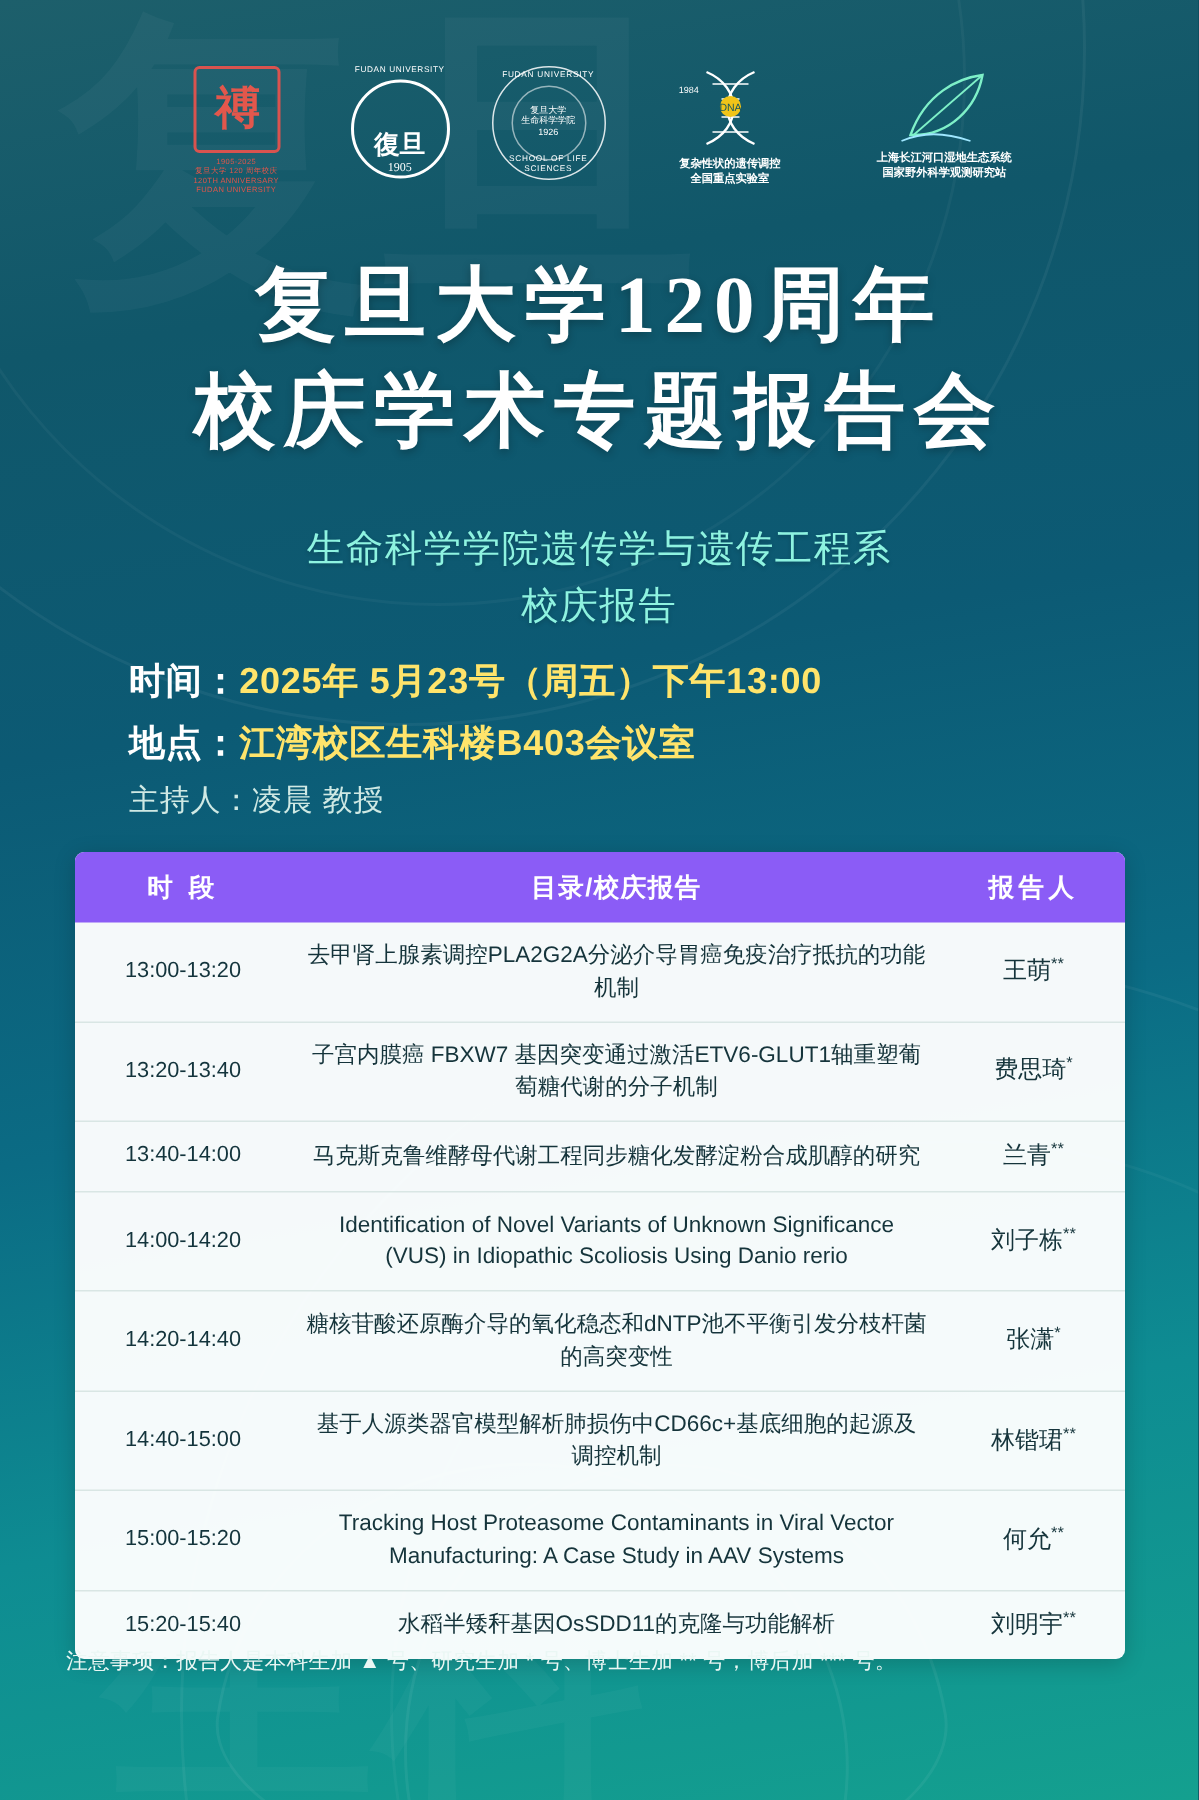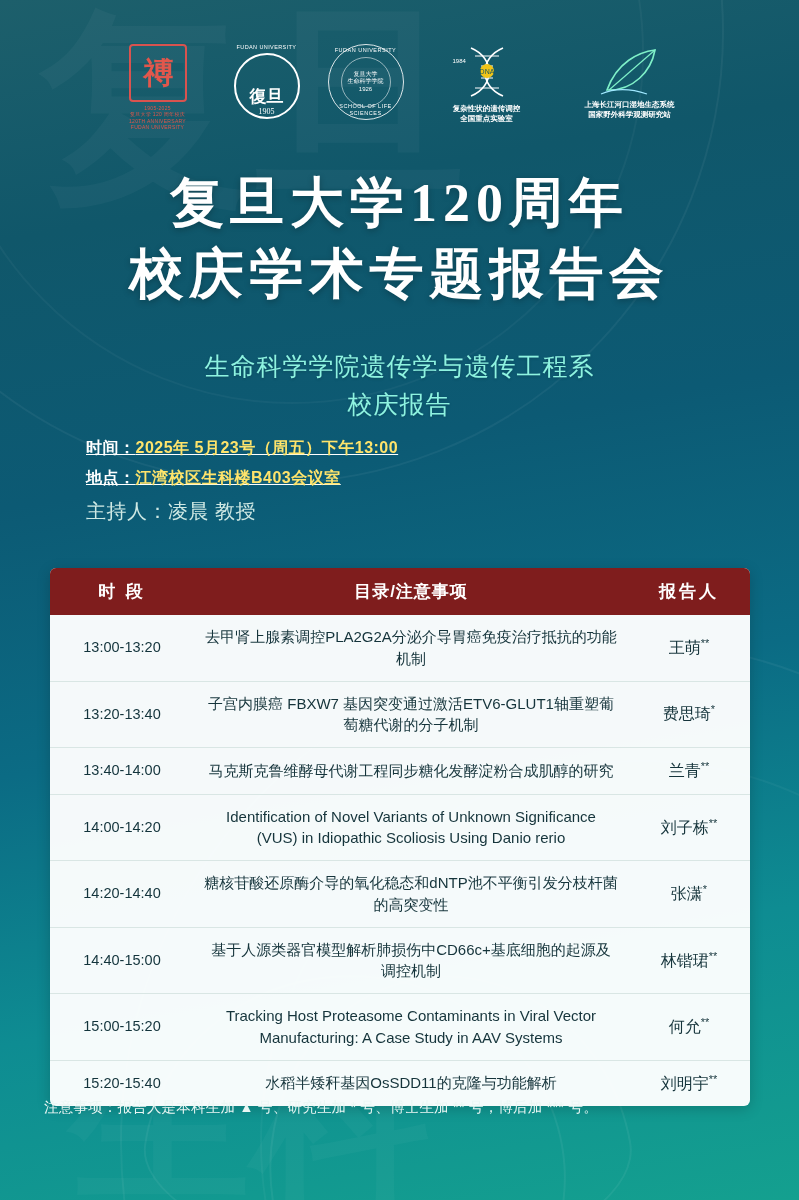--- a/index.html
+++ b/index.html
@@ -158,38 +158,38 @@
     color: #8ef3e0;
     line-height: 1.5;
     letter-spacing: 1px;
     text-shadow: 0 1px 3px rgba(0,0,0,0.2);
   }
 
   .meta {
     position: absolute;
     top: 438px; left: 86px; z-index: 5;
   }
-  .meta-row { margin-bottom: 9px; font-size: 16px; font-weight: bold; color: #ffffff; letter-spacing: .5px; text-decoration: underline; }
+  .meta-row { margin-bottom: 9px; font-size: 24px; font-weight: bold; color: #ffffff; letter-spacing: .5px; }
   .meta-label { color: #ffffff; }
   .meta-value { color: #ffe46b; }
   .meta-host { font-size: 20px; font-weight: normal; color: #cfe9e4; letter-spacing: .5px; }
 
   
   .table-wrap {
     position: absolute;
     top: 568px; left: 50px; width: 700px;
     z-index: 5;
     background: rgba(255,255,255,0.96);
     border-radius: 6px;
     overflow: hidden;
     box-shadow: 0 3px 14px rgba(0,0,0,0.18);
   }
   table { border-collapse: collapse; width: 100%; }
   thead th {
-    background: #7f1d1d;
+    background: #8b5cf6;
     color: #ffffff;
     font-size: 17px;
     font-weight: bold;
     letter-spacing: 3px;
     padding: 12px 4px;
     text-align: center;
   }
   thead th.col-title { letter-spacing: 1px; }
   tbody td {
     border-bottom: 1px solid #d9e6e4;
@@ -308,21 +308,21 @@
       <span class="meta-label">地点：</span><span class="meta-value">江湾校区生科楼B403会议室</span>
     </div>
     <div class="meta-host">主持人：凌晨 教授</div>
   </div>
 
   <div class="table-wrap">
     <table>
       <thead>
         <tr>
           <th class="col-time">时 段</th>
-          <th class="col-title">目录/注意事项</th>
+          <th class="col-title">目录/校庆报告</th>
           <th class="col-speaker">报告人</th>
         </tr>
       </thead>
       <tbody id="schedule-body">
           <tr>
             <td class="col-time">13:00-13:20</td>
             <td class="col-title">去甲肾上腺素调控PLA2G2A分泌介导胃癌免疫治疗抵抗的功能机制</td>
             <td class="col-speaker"><span>王萌</span><span class="sup">**</span></td>
           </tr>
           <tr>

